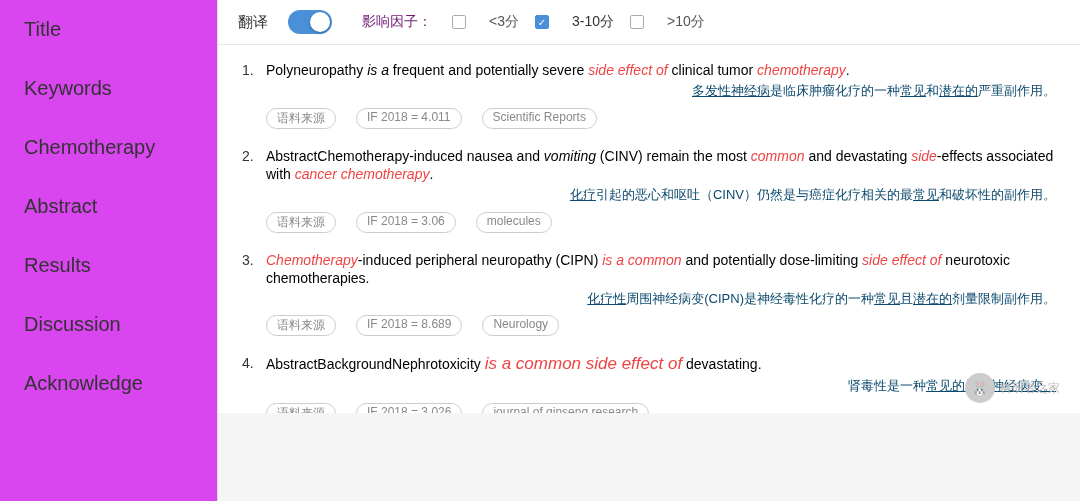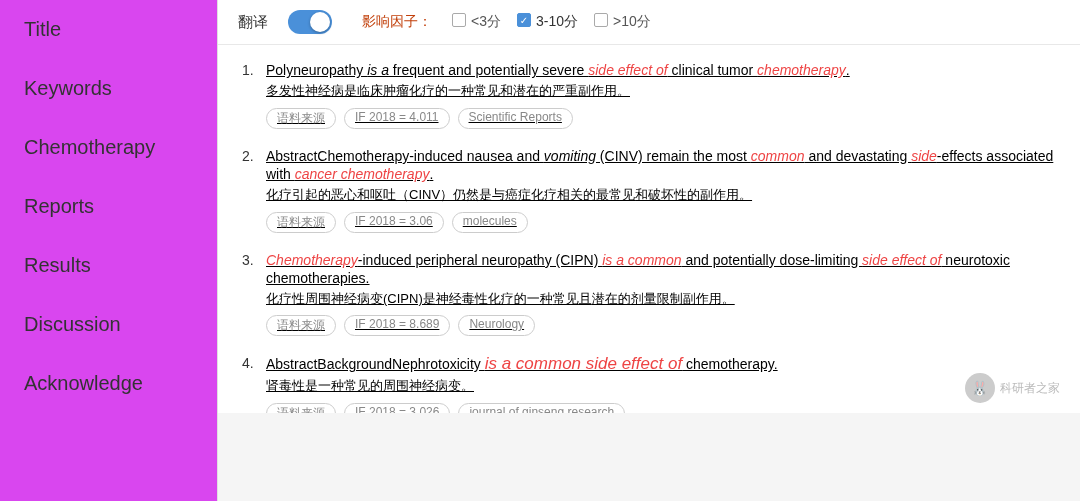--- a/index.html
+++ b/index.html
@@ -68,31 +68,32 @@
       width: 20px;
       height: 20px;
       background: #fff;
       border-radius: 50%;
       top: 2px;
       right: 2px;
       box-shadow: 0 1px 3px rgba(0,0,0,0.3);
     }
     .filter-label {
       font-size: 14px;
-      color: #c2410c;
+      color: #701a75;
       margin-left: 10px;
     }
     .filter-group {
       display: flex;
       align-items: center;
       gap: 16px;
     }
     .filter-item {
       display: flex;
-      gap: 5px;
+      align-items: center;
+      gap: 23px;
       font-size: 14px;
       color: #555;
       cursor: pointer;
     }
     .filter-item.active { color: #333; font-weight: 500; }
     .checkbox-blue {
       width: 14px;
       height: 14px;
       background: #4a90d9;
       border: 1px solid #4a90d9;
@@ -120,41 +121,41 @@
       flex: 1;
       overflow-y: auto;
       padding: 16px 24px;
     }
 
     .entry {
       margin-bottom: 18px;
     }
     .entry-cn {
       font-size: 13px;
-      color: #000000;
+      color: #0c4a6e;
       line-height: 1.6;
       margin-top: 2px;
+      text-align: right;
     }
     .entry-row {
       display: flex;
       gap: 0;
     }
     .entry-num-col {
       min-width: 24px;
       font-size: 14px;
       color: #333;
       padding-top: 1px;
     }
     .entry-body {
       flex: 1;
-      text-decoration: underline;
     }
     .tags {
       display: flex;
-      gap: 8px;
+      gap: 20px;
       margin-top: 6px;
       flex-wrap: wrap;
     }
     .tag {
       border: 1px solid #ccc;
       border-radius: 12px;
       padding: 1px 10px;
       font-size: 12px;
       color: #666;
       background: #fff;
@@ -179,21 +180,21 @@
       gap: 5px;
     }
   </style>
 </head>
 <body>
 
 <div class="sidebar" id="sidebar">
     <div class="sidebar-item">Title</div>
     <div class="sidebar-item">Keywords</div>
     <div class="sidebar-item">Chemotherapy</div>
-    <div class="sidebar-item">Reports</div>
+    <div class="sidebar-item">Abstract</div>
     <div class="sidebar-item">Results</div>
     <div class="sidebar-item">Discussion</div>
     <div class="sidebar-item">Acknowledge</div>
   </div>
 
 <div class="main">
   <div class="toolbar" id="toolbar">
       <span class="toolbar-label">翻译</span>
       <div class="toggle-switch"></div>
       <span class="filter-label">影响因子：</span>
@@ -252,21 +253,21 @@
               <span class="tag if">IF 2018 = 8.689</span>
               <span class="tag journal">Neurology</span>
             </div>
           </div>
         </div>
       </div>
       <div class="entry">
         <div class="entry-row">
           <div class="entry-num-col">4.</div>
           <div class="entry-body">
-            <p><span style="font-size: 14px;">AbstractBackgroundNephrotoxicity </span><span class="red-italic" style="font-size: 17px;">is a common side effect of</span><span style="font-size: 14px;"> chemotherapy.</span></p>
+            <p><span style="font-size: 14px;">AbstractBackgroundNephrotoxicity </span><span class="red-italic" style="font-size: 17px;">is a common side effect of</span><span style="font-size: 14px;"> devastating.</span></p>
             <p class="entry-cn"><span>肾毒性是一种</span><span style="text-decoration: underline;">常见的</span><span style="text-decoration: underline;">周围神经病变。</span></p>
             <div class="tags">
               <span class="tag source">语料来源</span>
               <span class="tag if">IF 2018 = 3.026</span>
               <span class="tag journal">journal of ginseng research</span>
             </div>
           </div>
         </div>
       </div>
       <div class="watermark" style="position: absolute; bottom: 10px; right: 20px;">

